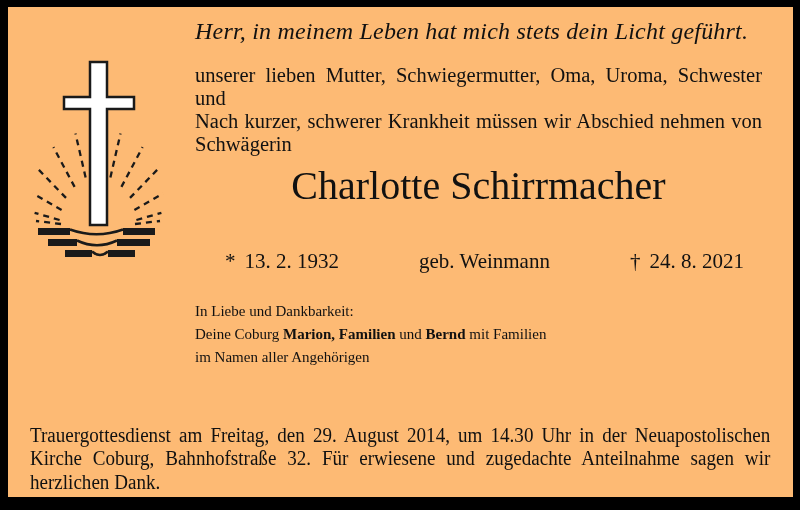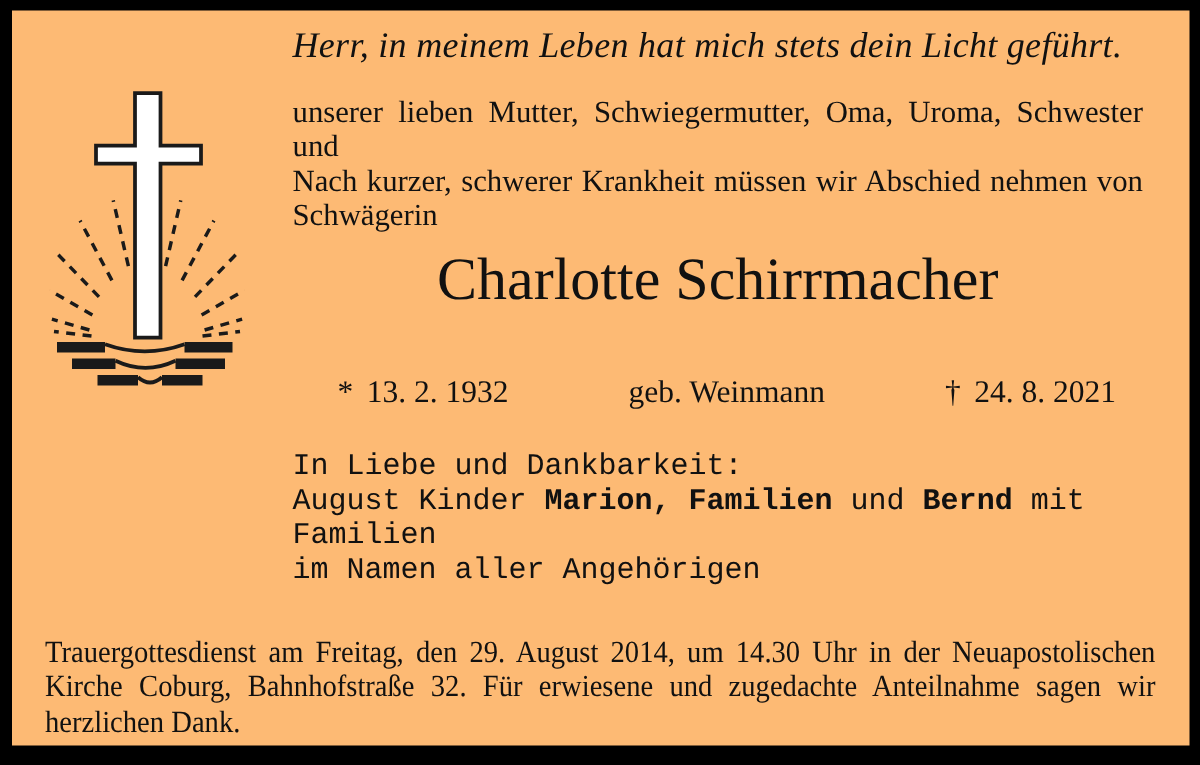--- a/index.html
+++ b/index.html
@@ -21,21 +21,21 @@
 
   .name{left:187px;top:155px;width:567px;font-size:40px;text-align:center;
         white-space:nowrap;}
 
   .dates{left:187px;top:227px;width:567px;font-size:21px;display:flex;
          justify-content:space-between;box-sizing:border-box;
          padding-left:30px;padding-right:18px;margin-top:15px;}
   .dates .sym{display:inline-block;margin-right:9px;}
   .maiden{font-weight:normal;}
 
-  .family{left:187px;top:293px;width:567px;font-size:20px;line-height:23px;font-family:Liberation Mono, monospace;}
+  .family{left:187px;top:293px;width:567px;font-size:15px;line-height:23px;}
   .family b{font-weight:bold;}
 
   .places{left:187px;top:372px;width:567px;font-size:20px;font-weight:bold;
           letter-spacing:.2px;white-space:nowrap;}
 
   .service{left:22px;top:417px;width:796px;font-size:20.5px;line-height:23.3px;
            transform:scaleX(0.93);transform-origin:0 0;}
   .service .last{text-align:left;text-align-last:left;}
 
   svg .ink{stroke:#1a1a1a;}
@@ -86,21 +86,21 @@
     <div class="abs name">Charlotte Schirrmacher</div>
 
     <div class="abs dates">
       <span><span class="sym">*</span><span>13. 2. 1932</span></span>
       <span class="maiden">geb. Weinmann</span>
       <span><span class="sym">†</span><span>24. 8. 2021</span></span>
     </div>
 
     <div class="abs family">
       <div>In Liebe und Dankbarkeit:</div>
-      <div><span>August Kinder </span><b>Marion, Familien</b><span> und </span><b>Bernd</b><span> mit Familien</span></div>
+      <div><span>Deine Coburg </span><b>Marion, Familien</b><span> und </span><b>Bernd</b><span> mit Familien</span></div>
       <div>im Namen aller Angehörigen</div>
     </div>
 
 
     <div class="abs service">
       <div class="jline">Trauergottesdienst am Freitag, den 29. August 2014, um 14.30 Uhr in der Neuapostolischen</div>
       <div class="jline">Kirche Coburg, Bahnhofstraße 32. Für erwiesene und zugedachte Anteilnahme sagen wir</div>
       <div class="last">herzlichen Dank.</div>
     </div>
 

